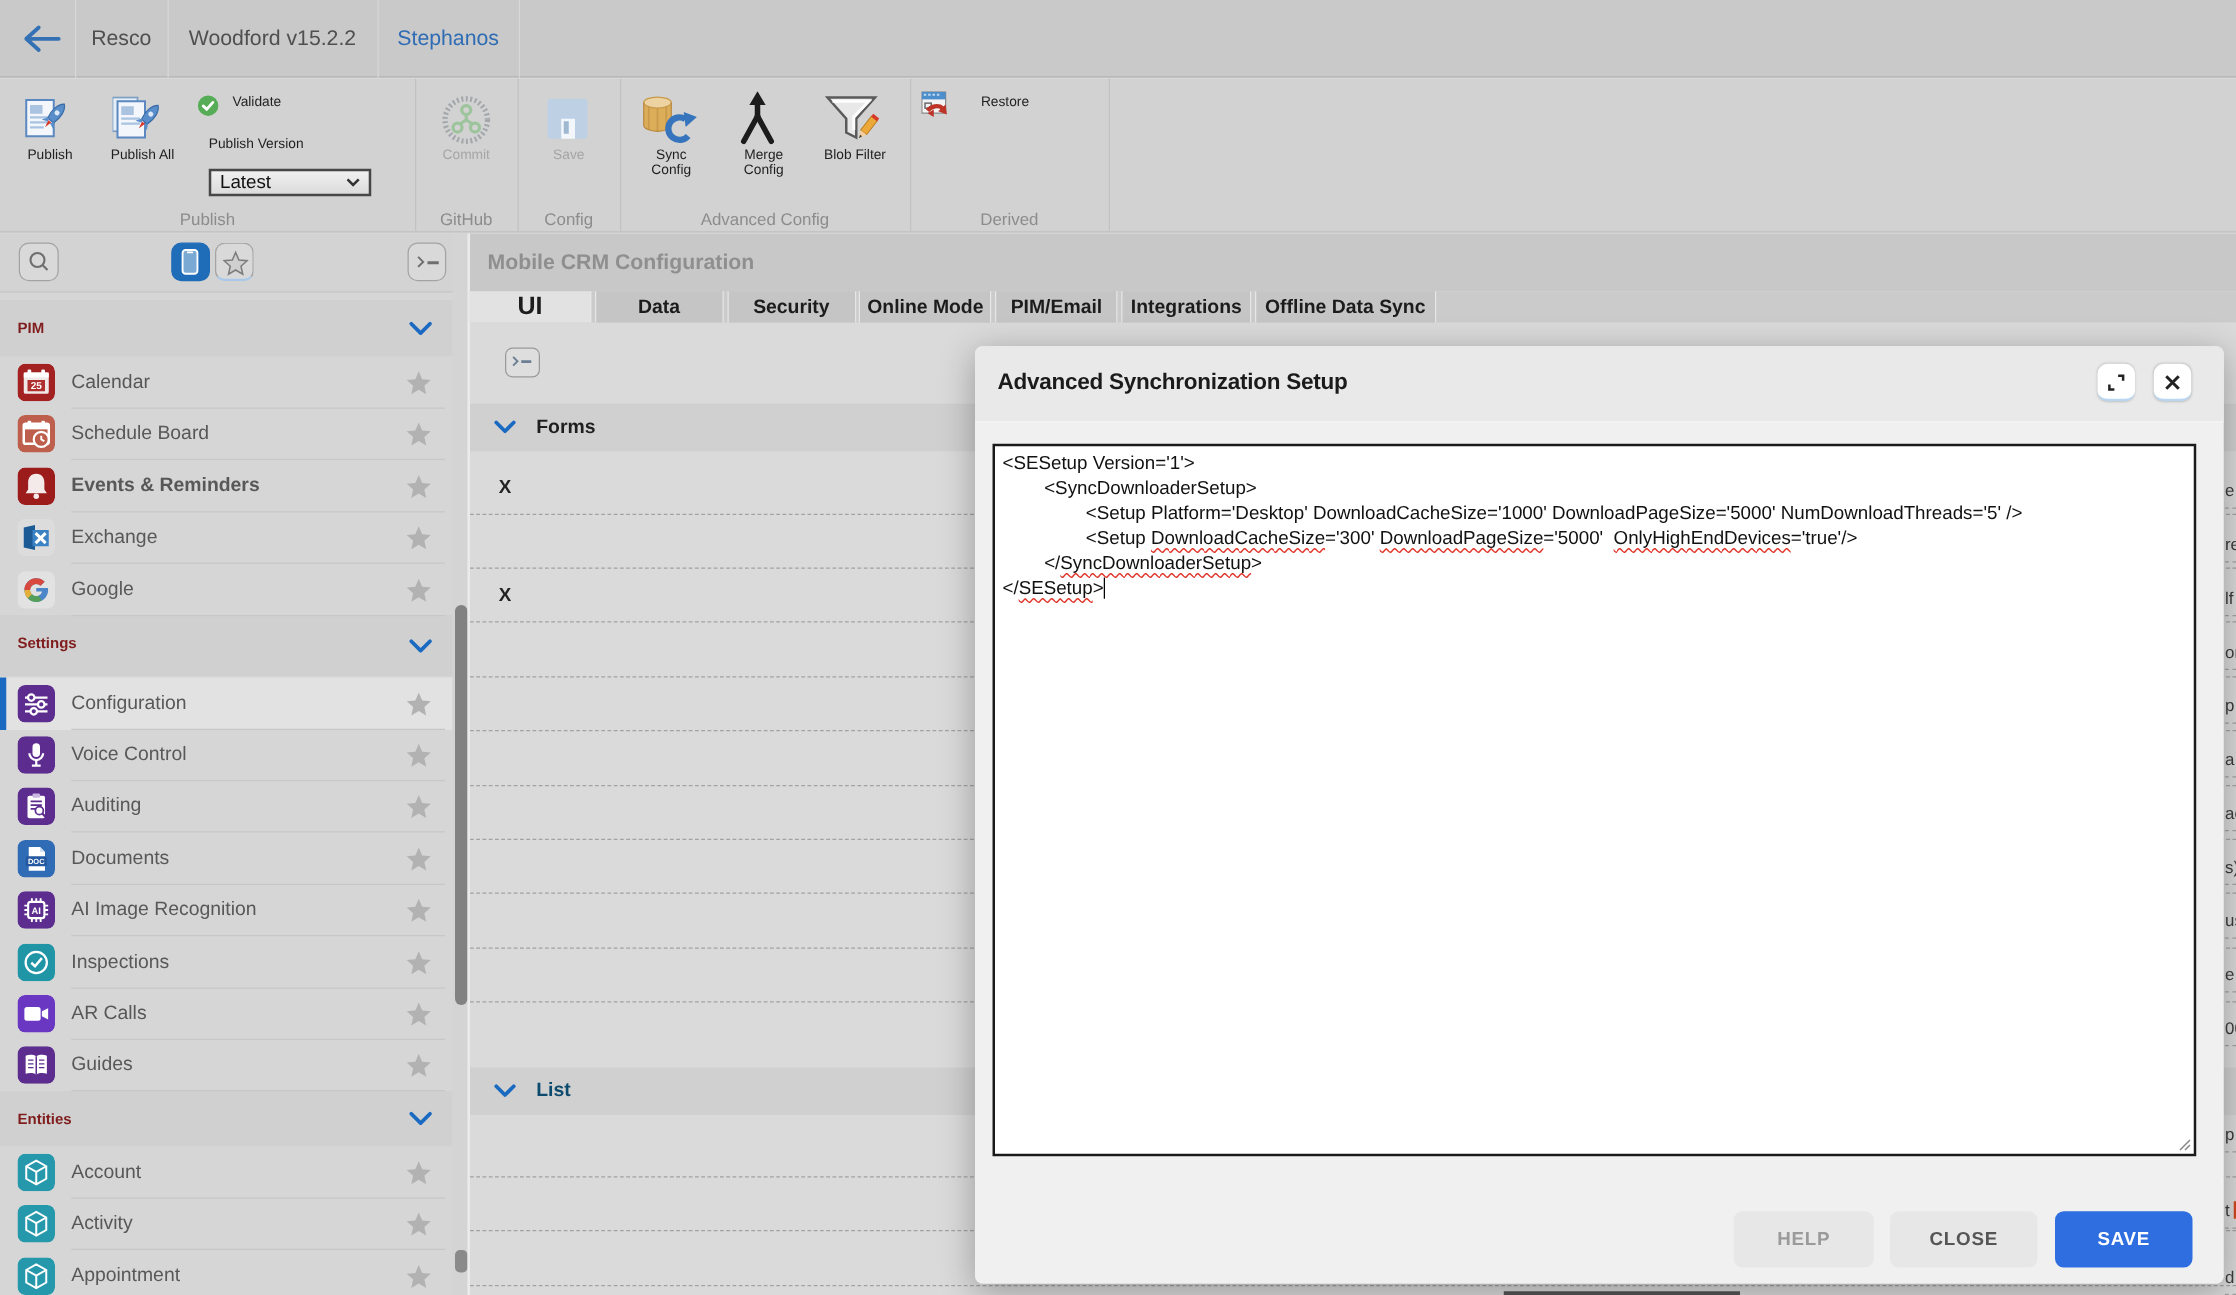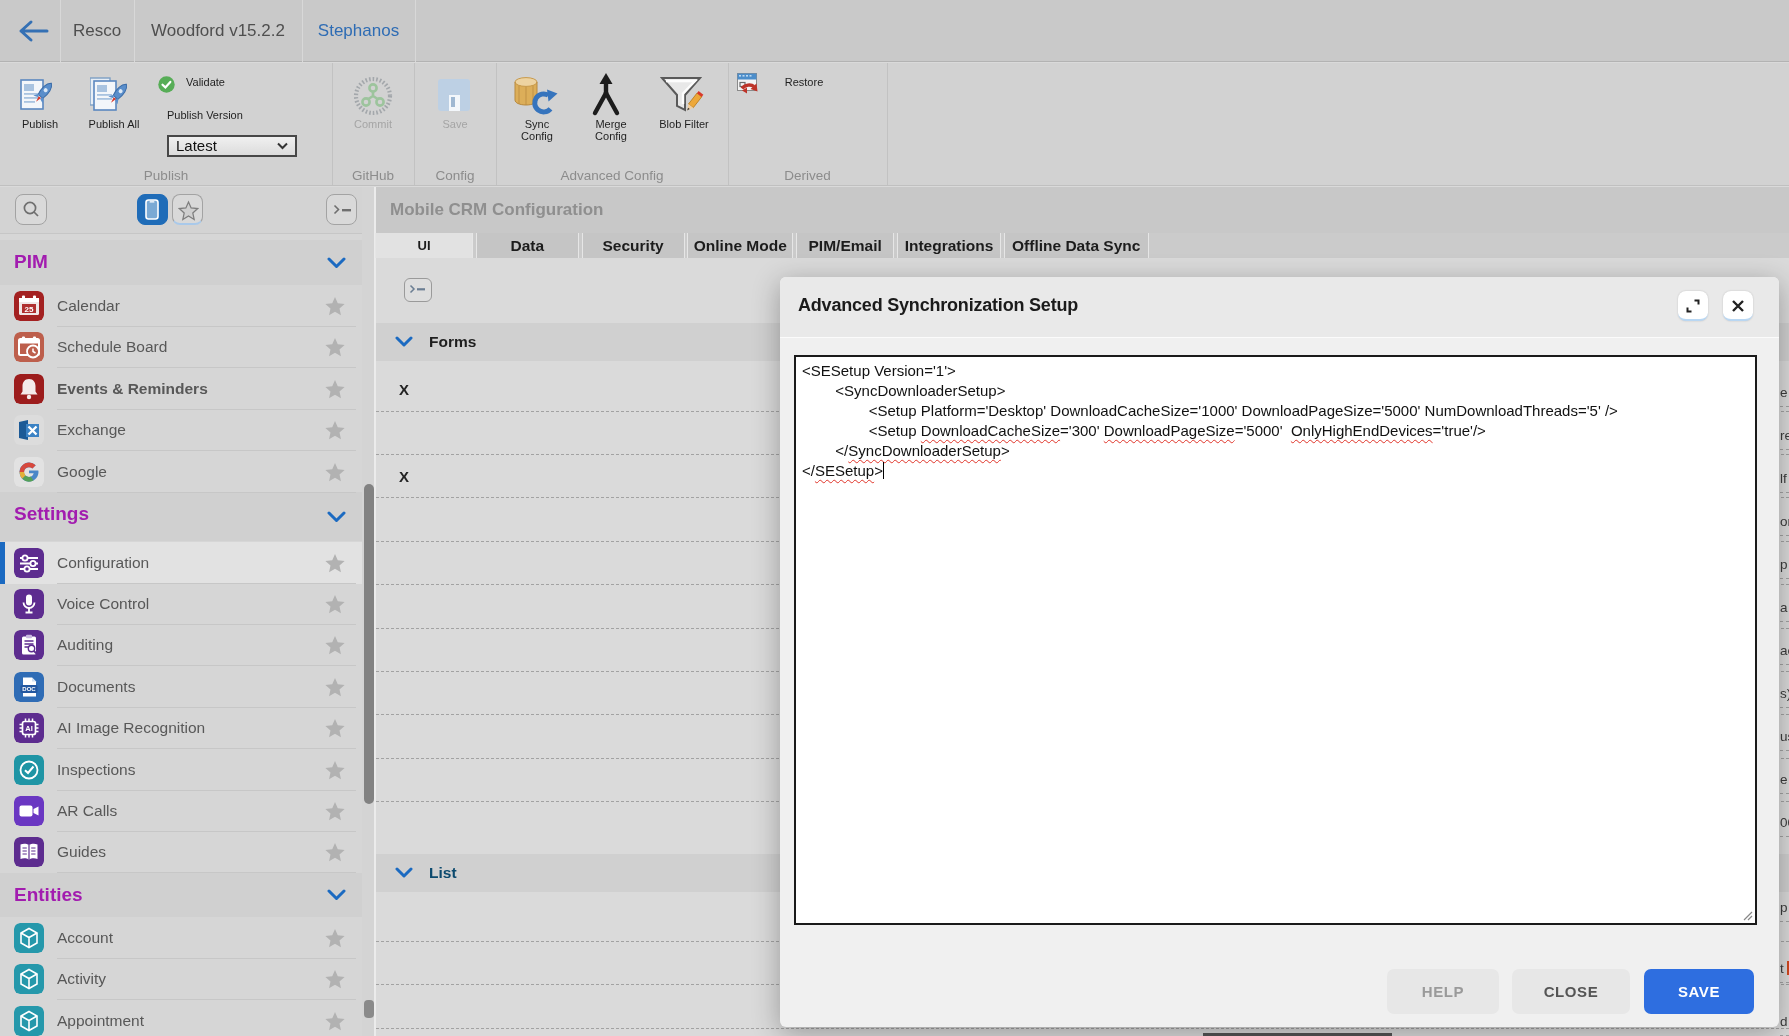--- a/index.html
+++ b/index.html
@@ -20,21 +20,21 @@
 .rlabel.dis { color:#a5a5a5; }
 
 
 #sidebar { left:0; top:187px; width:374px; height:849px; background:#d6d6d6; }
 .sbtn { position:absolute; border:1.5px solid #a3a3a3; border-radius:8px; background:#d9d9d9; }
 .srow { position:absolute; left:0; width:362px; height:42px; }
 .srow .lbl { position:absolute; left:57px; top:0; height:42px; line-height:42px; font-size:15.5px; color:#585858; }
 .srow .ic { position:absolute; left:14px; top:6px; width:30px; height:30px; border-radius:6px; }
 .srow .star { position:absolute; left:324px; top:10px; width:22px; height:22px; }
 .shead { position:absolute; left:0; width:362px; height:44px; background:#d0d0d0; }
-.shead .t { position:absolute; left:14px; top:0; height:44px; line-height:44px; font-size:19px; font-weight:bold; color:#a21caf; }
+.shead .t { position:absolute; left:14px; top:0; height:44px; line-height:44px; font-size:12px; font-weight:bold; color:#7f1d1d; }
 .sepline { position:absolute; left:57px; width:299px; height:1px; background:#c7c7c7; }
 
 
 #content { left:376px; top:187px; width:1413px; height:849px; background:#dadada; }
 .dash { position:absolute; border-top:1px dashed #a2a2a2; height:0; }
 
 
 #dlg { left:780px; top:277px; width:999px; height:750px; background:#f0f0f0; border-radius:6px; box-shadow:0 6px 28px rgba(0,0,0,0.30); }
 #dlg .hdr { position:absolute; left:0; top:0; width:999px; height:61px; background:#e9e9e9; border-bottom:1px solid #fbfbfb; border-radius:6px 6px 0 0; }
 #dlg .title { position:absolute; left:18px; top:18px; font-size:18px; font-weight:bold; color:#1b1b1b; letter-spacing:-0.2px; }
@@ -464,21 +464,21 @@
 <div class="abs" style="left:363.5px;top:297px;width:10px;height:320px;background:#828282;border-radius:5px"></div>
 <div class="abs" style="left:363.5px;top:813px;width:10px;height:18px;background:#8a8a8a;border-radius:4px"></div>
 <div class="abs" style="left:374px;top:0;width:2px;height:849px;background:#ebebeb"></div>
 </div>
 
 <div id="content" class="abs">
 <div class="abs" style="left:0;top:0;width:1413px;height:46px;background:#c8c8c8">
       <span style="position:absolute;left:14px;top:0;height:46px;line-height:46px;font-size:17px;font-weight:bold;color:#8f8f8f">Mobile CRM Configuration</span>
     </div>
 <div class="abs" style="left:0;top:46px;width:1413px;height:25px;background:#cbcbcb">
-<div style="position:absolute;left:-1px;top:0;width:98px;height:25px;background:#e2e2e2;text-align:center;line-height:25px;font-size:13px;font-weight:bold;color:#1c1c1c;border-left:1.5px solid #e6e6e6;border-right:1.5px solid #e6e6e6">UI</div>
+<div style="position:absolute;left:-1px;top:0;width:98px;height:25px;background:#e2e2e2;text-align:center;line-height:25px;font-size:20px;font-weight:bold;color:#1c1c1c;border-left:1.5px solid #e6e6e6;border-right:1.5px solid #e6e6e6">UI</div>
 <div style="position:absolute;left:99.8px;top:0;width:103px;height:25px;background:#c5c5c5;text-align:center;line-height:25px;font-size:15.5px;font-weight:bold;color:#1c1c1c;border-left:1.5px solid #e6e6e6;border-right:1.5px solid #e6e6e6">Data</div>
 <div style="position:absolute;left:205.6px;top:0;width:103px;height:25px;background:#c5c5c5;text-align:center;line-height:25px;font-size:15.5px;font-weight:bold;color:#1c1c1c;border-left:1.5px solid #e6e6e6;border-right:1.5px solid #e6e6e6">Security</div>
 <div style="position:absolute;left:311.4px;top:0;width:105.8px;height:25px;background:#c5c5c5;text-align:center;line-height:25px;font-size:15.5px;font-weight:bold;color:#1c1c1c;border-left:1.5px solid #e6e6e6;border-right:1.5px solid #e6e6e6">Online Mode</div>
 <div style="position:absolute;left:420px;top:0;width:98.3px;height:25px;background:#c5c5c5;text-align:center;line-height:25px;font-size:15.5px;font-weight:bold;color:#1c1c1c;border-left:1.5px solid #e6e6e6;border-right:1.5px solid #e6e6e6">PIM/Email</div>
 <div style="position:absolute;left:521.1px;top:0;width:103.9px;height:25px;background:#c5c5c5;text-align:center;line-height:25px;font-size:15.5px;font-weight:bold;color:#1c1c1c;border-left:1.5px solid #e6e6e6;border-right:1.5px solid #e6e6e6">Integrations</div>
 <div style="position:absolute;left:627.8px;top:0;width:144.8px;height:25px;background:#c5c5c5;text-align:center;line-height:25px;font-size:15.5px;font-weight:bold;color:#1c1c1c;border-left:1.5px solid #e6e6e6;border-right:1.5px solid #e6e6e6">Offline Data Sync</div>
 </div>
 <div class="abs" style="left:28px;top:91px;width:28px;height:24px;border:1.5px solid #9a9a9a;border-radius:6px;background:#dedede">
       <svg style="position:absolute;left:4px;top:5px" width="17" height="12" viewBox="0 0 17 12">
         <path d="M1.5 1.5 L5 5 L1.5 8.5" stroke="#6b7e93" stroke-width="1.5" fill="none"></path>

